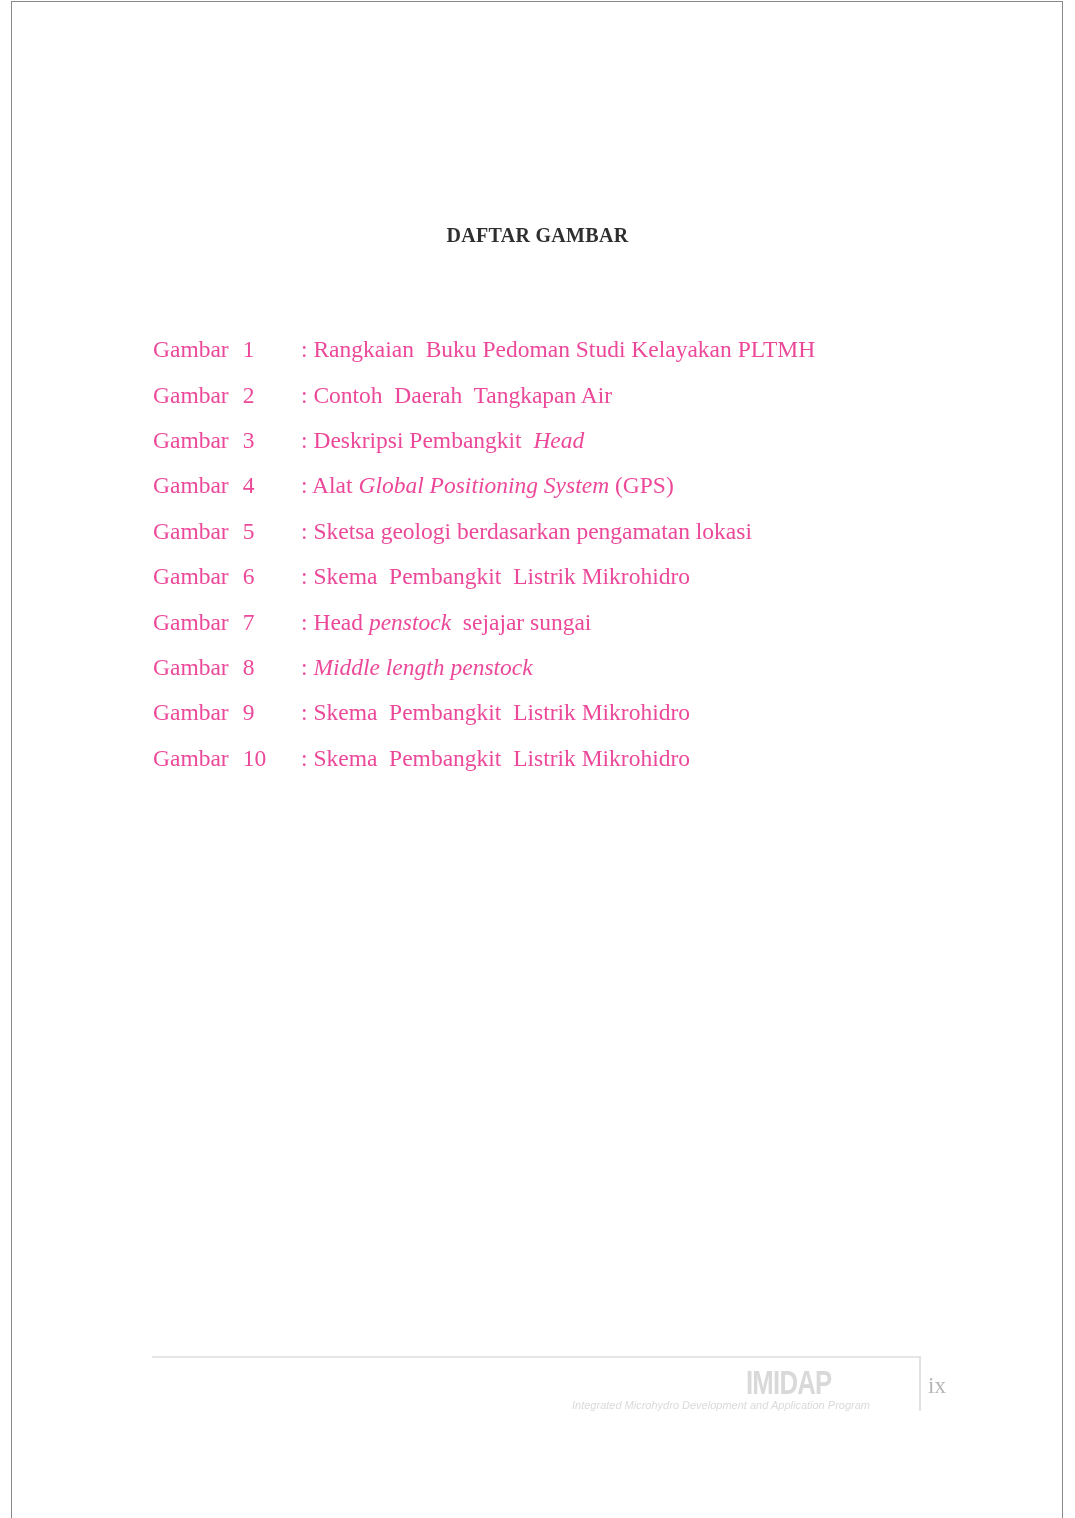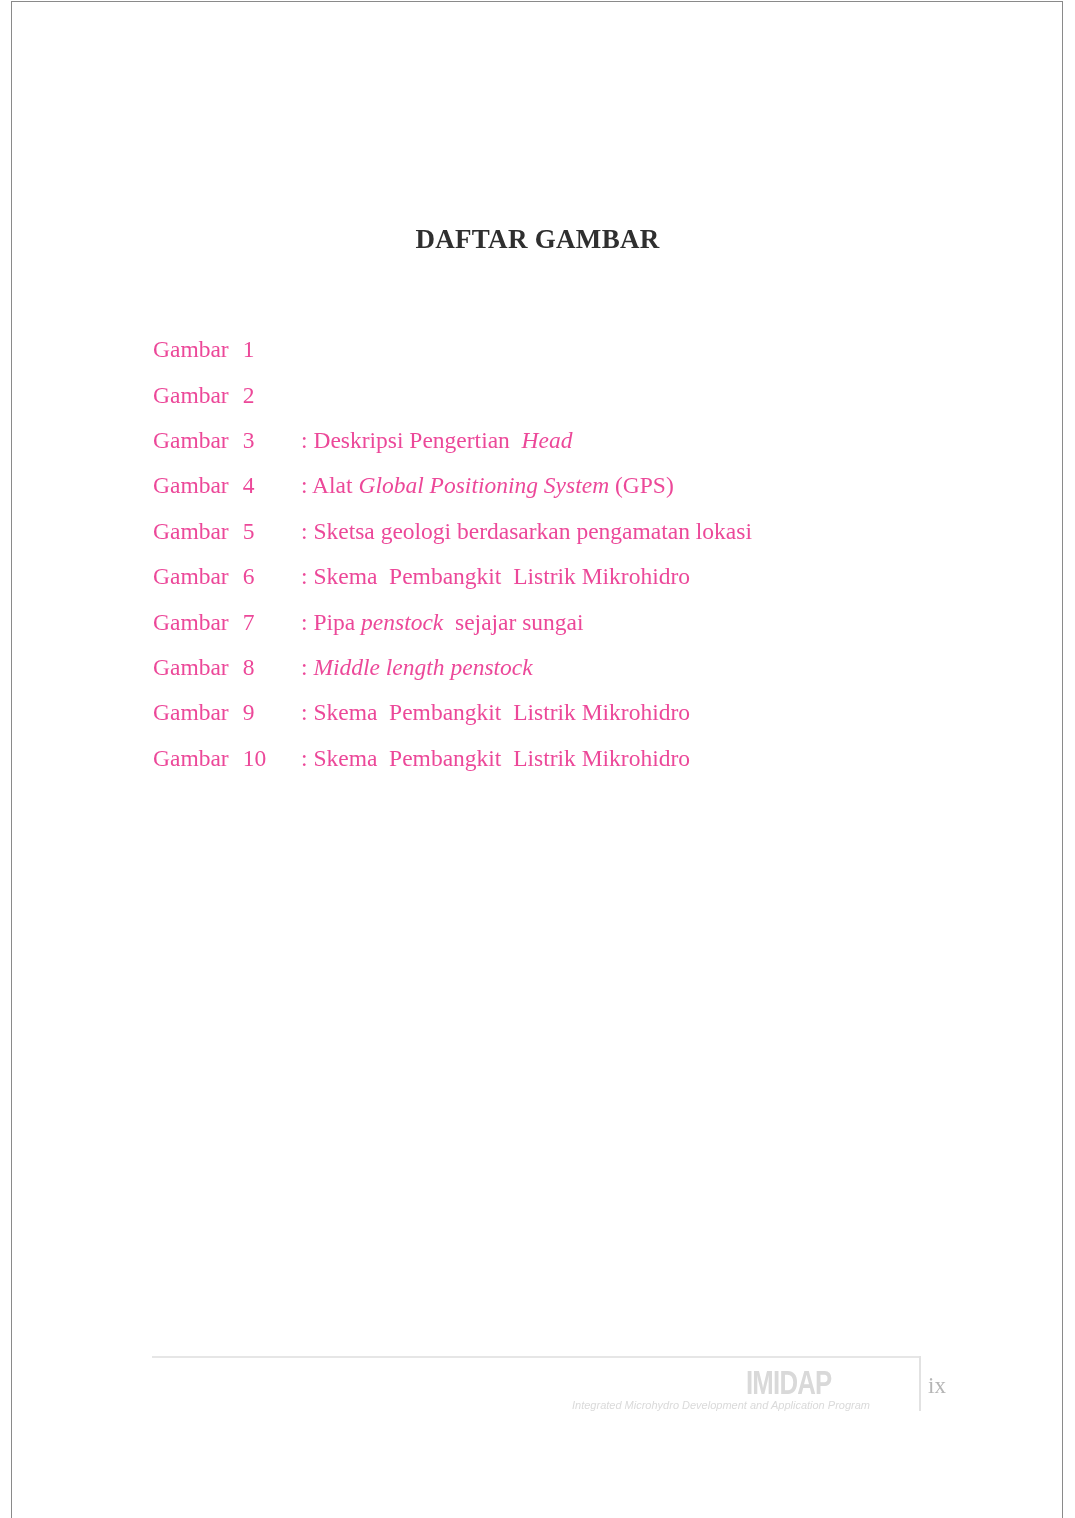--- a/index.html
+++ b/index.html
@@ -1,21 +1,21 @@
 <!DOCTYPE html>
 <html><head>
 <meta charset="utf-8">
 <style>
   html, body { margin: 0; padding: 0; background: #ffffff; }
   body { width: 1075px; height: 1518px; position: relative; overflow: hidden;
          font-family: "Liberation Serif", "DejaVu Serif", serif; color: #2b2b2b; }
   .page-border { position: absolute; left: 11px; top: 1px; width: 1050px; height: 1530px;
          border-left: 1px solid #8a8a8a; border-top: 1px solid #8a8a8a; border-right: 1px solid #8a8a8a; }
   .title { position: absolute; top: 224px; left: 0; width: 1075px; text-align: center;
-         font-weight: bold; font-size: 27px; letter-spacing: 0.3px; color: #2f2f2f; }
+         font-weight: bold; font-size: 20px; letter-spacing: 0.3px; color: #2f2f2f; }
   .list { position: absolute; left: 153px; top: 327px; width: 760px; }
   .row { height: 45.4px; display: flex; align-items: center; font-size: 23.5px; color: #ec4899; white-space: nowrap; }
   .label { width: 148px; display: inline-flex; }
   .label .num { margin-left: 14px; }
   .desc { display: inline-block; }
   .desc i { font-style: italic; }
   .footer-line { position: absolute; left: 152px; top: 1356px; width: 768px; height: 0;
          border-top: 2px solid #e6e6e6; }
   .footer-vline { position: absolute; left: 919px; top: 1356px; width: 0; height: 55px;
          border-left: 2px solid #e2e2e2; }
@@ -32,33 +32,35 @@
 <div class="page-border"></div>
 
 <div class="title">DAFTAR GAMBAR</div>
 
 <div class="list" id="figure-list">
     <div class="row">
       <span class="label">
         <span>Gambar</span>
         <span class="num">1</span>
       </span>
+      <span class="desc"><span style="white-space: pre;">: Rangkaian  Buku Pedoman Studi Kelayakan PLTMH</span></span>
     </div>
     <div class="row">
       <span class="label">
         <span>Gambar</span>
         <span class="num">2</span>
       </span>
+      <span class="desc"><span style="white-space: pre;">: Contoh  Daerah  Tangkapan Air</span></span>
     </div>
     <div class="row">
       <span class="label">
         <span>Gambar</span>
         <span class="num">3</span>
       </span>
-      <span class="desc"><span style="white-space: pre;">: Deskripsi Pengertian  </span><i style="white-space: pre;">Head</i></span>
+      <span class="desc"><span style="white-space: pre;">: Deskripsi Pembangkit  </span><i style="white-space: pre;">Head</i></span>
     </div>
     <div class="row">
       <span class="label">
         <span>Gambar</span>
         <span class="num">4</span>
       </span>
       <span class="desc"><span style="white-space: pre;">: Alat </span><i style="white-space: pre;">Global Positioning System</i><span style="white-space: pre;"> (GPS)</span></span>
     </div>
     <div class="row">
       <span class="label">
@@ -72,21 +74,21 @@
         <span>Gambar</span>
         <span class="num">6</span>
       </span>
       <span class="desc"><span style="white-space: pre;">: Skema  Pembangkit  Listrik Mikrohidro</span></span>
     </div>
     <div class="row">
       <span class="label">
         <span>Gambar</span>
         <span class="num">7</span>
       </span>
-      <span class="desc"><span style="white-space: pre;">: Pipa </span><i style="white-space: pre;">penstock</i><span style="white-space: pre; font-family: Liberation Serif, serif;">  sejajar sungai</span></span>
+      <span class="desc"><span style="white-space: pre;">: Head </span><i style="white-space: pre;">penstock</i><span style="white-space: pre; font-family: Liberation Serif, serif;">  sejajar sungai</span></span>
     </div>
     <div class="row">
       <span class="label">
         <span>Gambar</span>
         <span class="num">8</span>
       </span>
       <span class="desc"><span style="white-space: pre;">: </span><i style="white-space: pre;">Middle length penstock</i></span>
     </div>
     <div class="row">
       <span class="label">

